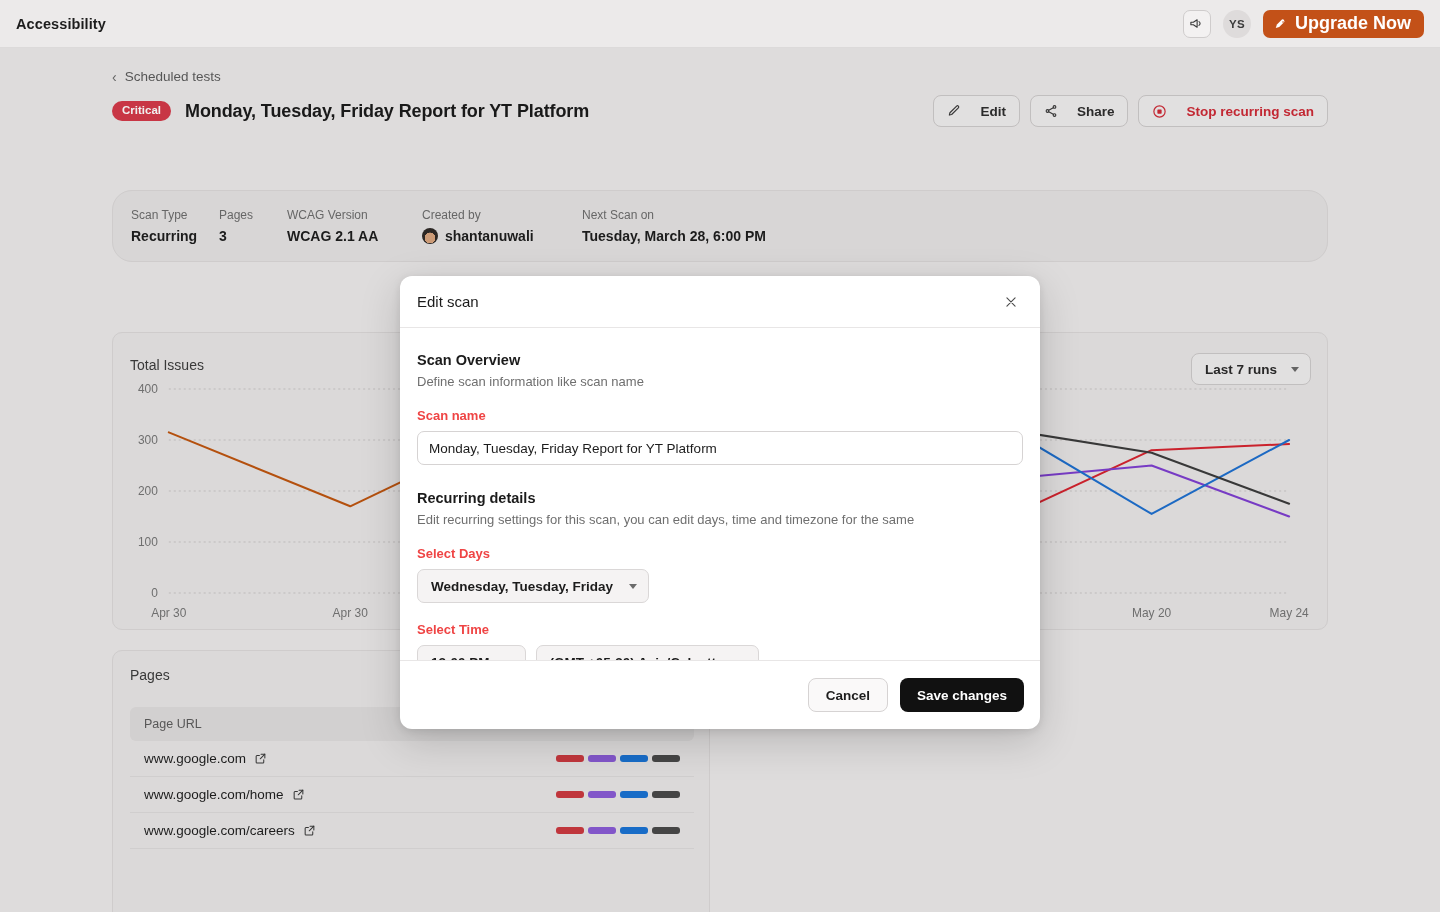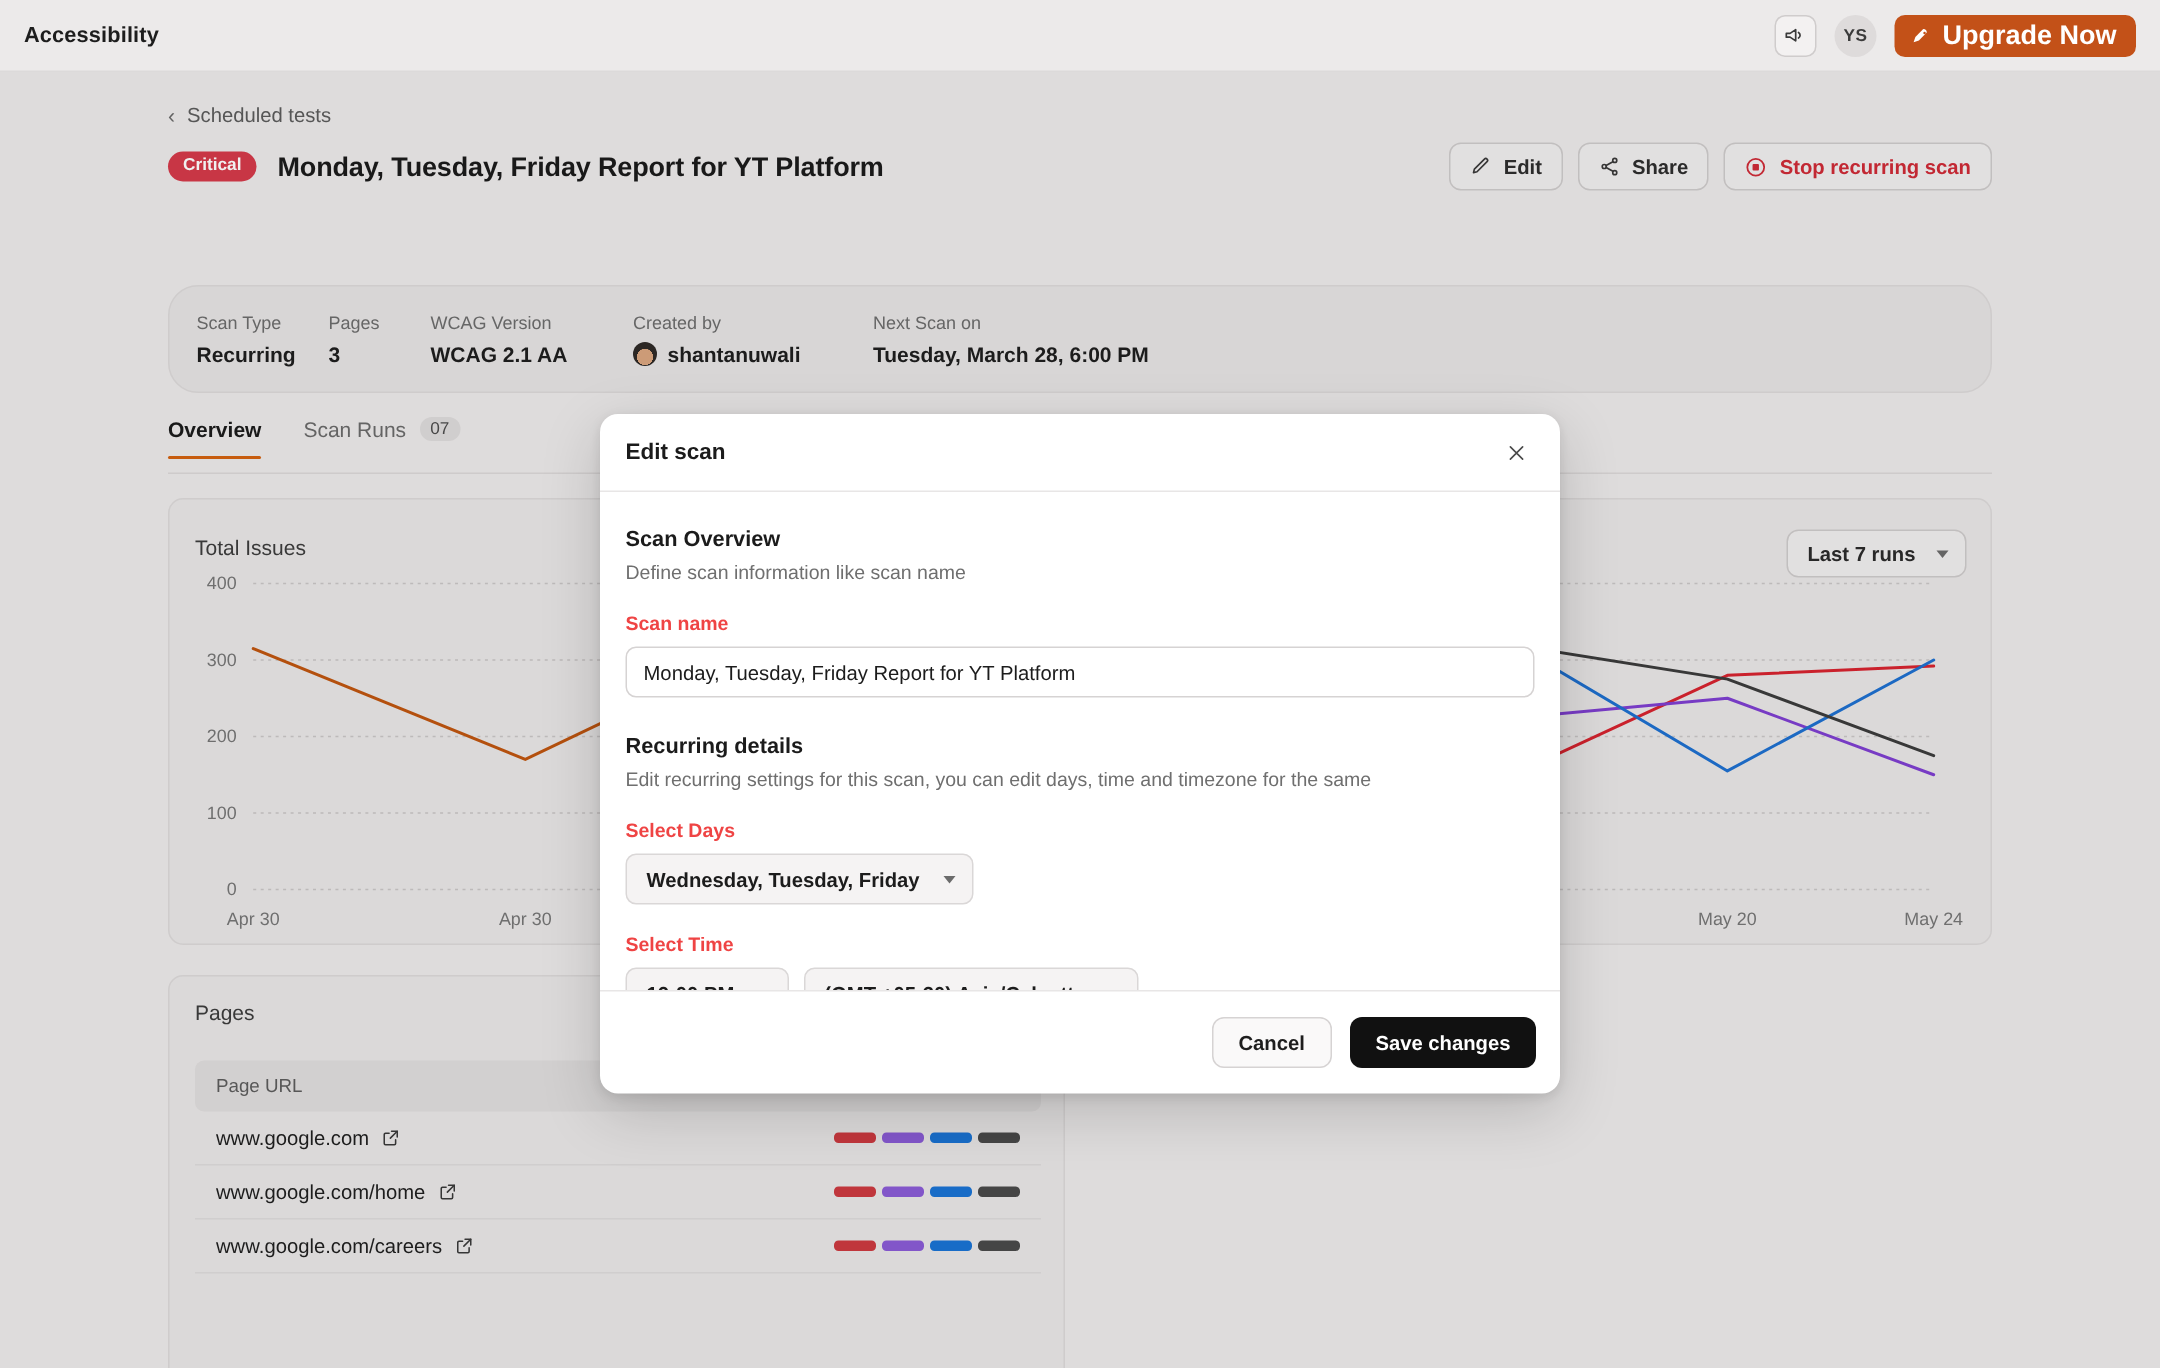--- a/index.html
+++ b/index.html
@@ -57,21 +57,21 @@
     background: #d53a4a; color: #fff; font-size: 11.5px; font-weight: 600;
     border-radius: 11px; padding: 4px 10px 4px 10px; line-height: 1;
   }
   .page-title {
     margin-left: 14px; font-size: 18px; font-weight: 700; color: #1b1b1b;
     letter-spacing: -.1px;
   }
   .title-actions { margin-left: auto; display: flex; align-items: center; gap: 10px; }
   .btn-outline {
     height: 32px; border: 1px solid #cecbcb; border-radius: 8px; background: #f0eeee;
-    display: flex; align-items: center; gap: 8px; padding: 0 13px;
+    display: flex; align-items: center; gap: 19px; padding: 0 13px;
     font-size: 13.5px; font-weight: 600; color: #2e2e2e; cursor: pointer;
   }
   .btn-outline.danger { color: #cf2b37; }
 
   
   .info-card {
     position: absolute; left: 112px; top: 142px; width: 1216px; height: 72px;
     background: #e6e4e4; border: 1px solid #dcd9d9; border-radius: 20px;
     display: flex; align-items: center;
   }
@@ -145,21 +145,21 @@
   #modal {
     position: absolute; left: 400px; top: 228px; width: 640px; height: 453px;
     background: #fff; border-radius: 12px;
     box-shadow: 0 12px 40px rgba(0,0,0,0.17), 0 2px 8px rgba(0,0,0,0.10);
     display: flex; flex-direction: column;
   }
   .modal-head {
     height: 52px; border-bottom: 1px solid #e8e6e6; display: flex; align-items: center;
     padding: 0 16px 0 17px;
   }
-  .modal-title { font-size: 15px; font-weight: 700; color: #1b1b1b; }
+  .modal-title { font-size: 15px; font-weight: 400; color: #1b1b1b; }
   .modal-close {
     margin-left: auto; width: 26px; height: 26px; display: flex; align-items: center;
     justify-content: center; color: #4a4a4a; font-size: 16px; cursor: pointer;
     background: none; border: none;
   }
   .modal-body { flex: 1; padding: 24px 17px 0 17px; overflow: hidden; }
   .sec-title { font-size: 14.5px; font-weight: 700; color: #1b1b1b; }
   .sec-sub { font-size: 13px; color: #6f6f6f; margin-top: 6px; }
   .field-label { font-size: 13px; font-weight: 700; color: #ef4444; margin: 19px 0 8px 0; }
   .text-input {
@@ -275,29 +275,20 @@
         <span class="mini-avatar"></span>
         <span>shantanuwali</span>
       </div>
     </div>
     <div class="info-col" style="width:246px">
       <div class="info-label">Next Scan on</div>
       <div class="info-value">Tuesday, March 28, 6:00 PM</div>
     </div>
   </div>
 
-  <div class="tabs">
-    <div class="tab active">
-      <span>Overview</span>
-    </div>
-    <div class="tab">
-      <span>Scan Runs</span>
-      <span class="tab-count">07</span>
-    </div>
-  </div>
 
   <div class="chart-card" id="chart-left">
     <div class="chart-title">Total Issues</div>
     <svg class="plot" id="plot-left" viewBox="0 0 598 250" preserveAspectRatio="none">
         <line x1="56" y1="212" x2="602" y2="212" stroke="#c9c6c6" stroke-width="1" stroke-dasharray="2 3"></line>
         <text x="45" y="216" text-anchor="end" class="ax">0</text>
         <line x1="56" y1="161" x2="602" y2="161" stroke="#c9c6c6" stroke-width="1" stroke-dasharray="2 3"></line>
         <text x="45" y="165" text-anchor="end" class="ax">100</text>
         <line x1="56" y1="110" x2="602" y2="110" stroke="#c9c6c6" stroke-width="1" stroke-dasharray="2 3"></line>
         <text x="45" y="114" text-anchor="end" class="ax">200</text>

